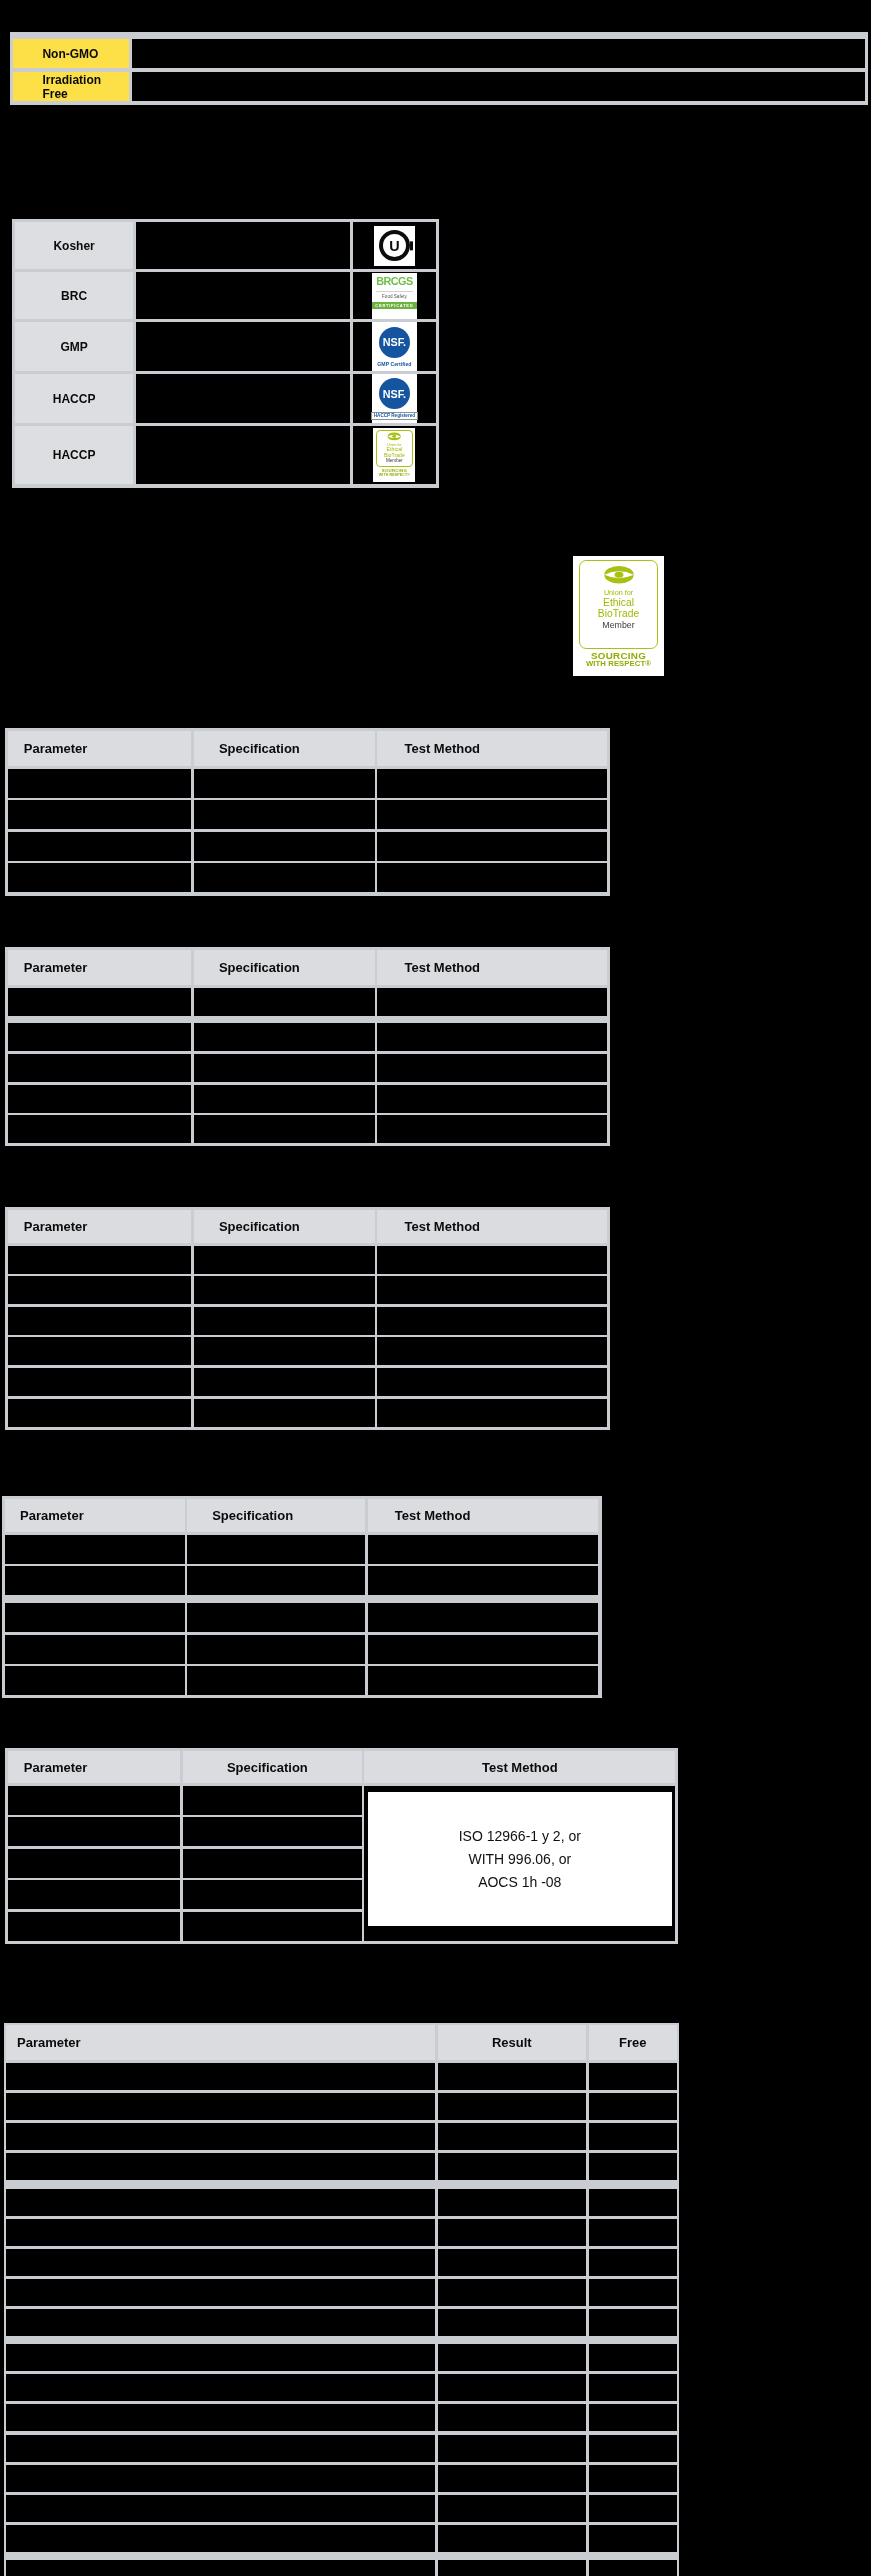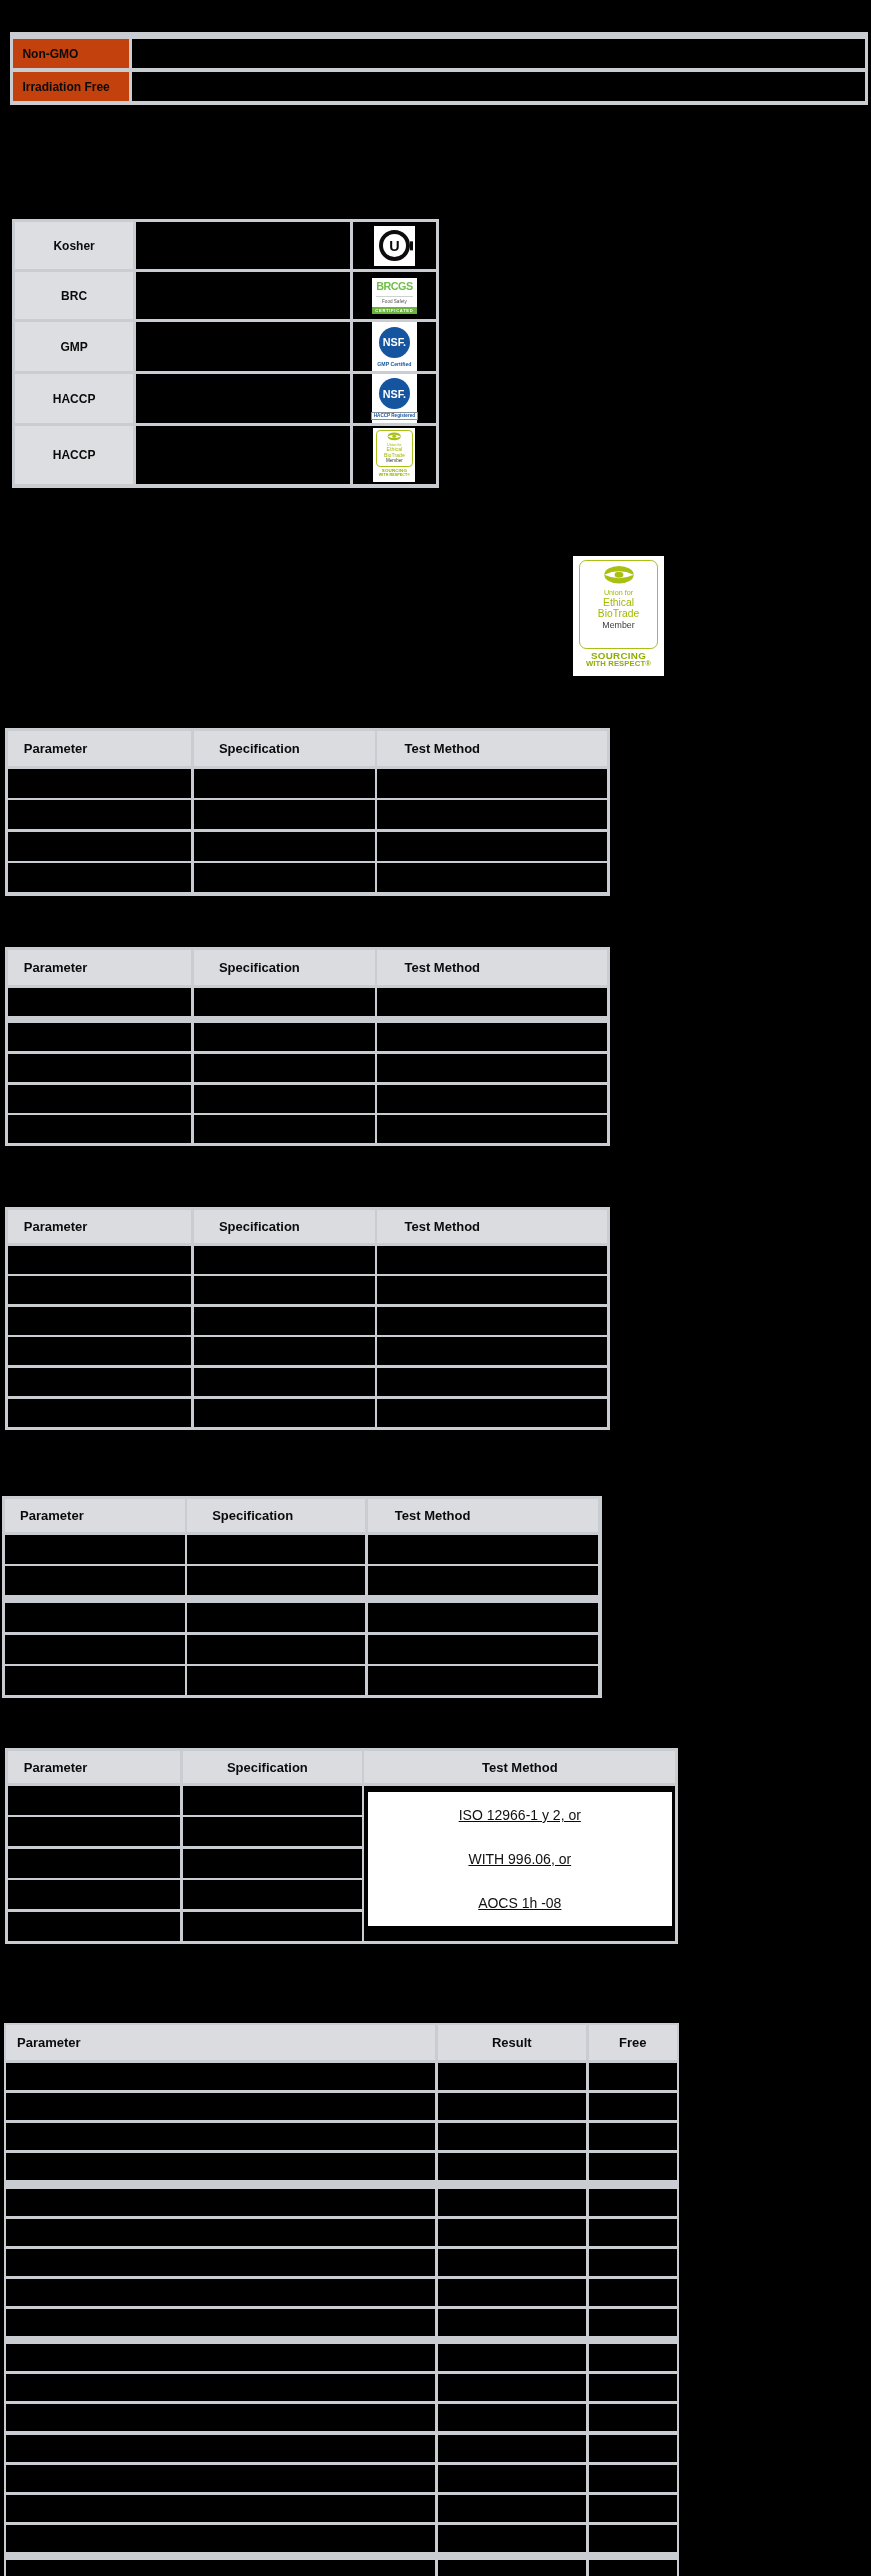--- a/index.html
+++ b/index.html
@@ -8,37 +8,37 @@
 
   
   .tbl{position:absolute;background:#c9cdd2;box-sizing:border-box;display:flex;flex-direction:column;}
   .cell{box-sizing:border-box;}
   .black{background:#000;}
 
   
   #t1{left:10.3px;top:32px;width:858px;padding:7.2px 3.1px 4.1px 3.1px;}
   #t1 .r{display:grid;grid-template-columns:116px 1fr;gap:2.6px;height:29px;margin-top:4.1px;}
   #t1 .r:first-child{margin-top:0;}
-  #t1 .lab{background:#c2410c;display:flex;align-items:center;padding-left:9px;font-size:12px;font-weight:700;}
+  #t1 .lab{background:#fde047;display:flex;align-items:center;padding-left:29px;font-size:12px;font-weight:700;}
 
   
   #t2{left:12px;top:219px;width:427px;padding:3.1px;}
   #t2 .r{display:grid;grid-template-columns:118px 1fr 83px;gap:3.1px;min-height:47px;margin-top:3.1px;}
   #t2 .r:first-child{margin-top:0;border-radius:13px;}
   #t2 .r:last-child{min-height:58px;}
   #t2 .lab{background:#dcdee1;display:flex;align-items:center;justify-content:center;font-size:12px;font-weight:700;}
   #t2 .logocell{background:#000;display:flex;align-items:center;justify-content:center;}
 
   
   .logo-ou{width:41px;height:40px;background:#fff;position:relative;display:flex;align-items:center;justify-content:center;}
   .ou-ring{width:23px;height:23px;border:4.6px solid #0c0c0c;border-radius:50%;display:flex;align-items:center;justify-content:center;
            font-size:14.4px;font-weight:800;color:#0c0c0c;}
   .ou-tick{position:absolute;right:1.5px;top:50%;transform:translateY(-50%);width:3.1px;height:9.3px;background:#0c0c0c;}
 
-  .logo-brc{width:45px;height:36px;background:#fff;display:flex;flex-direction:column;align-items:center;padding-top:3.6px;box-sizing:border-box;}
+  .logo-brc{width:45px;height:46px;background:#fff;display:flex;flex-direction:column;align-items:center;padding-top:3.6px;box-sizing:border-box;}
   .brc-brand{font-size:10.8px;font-weight:800;color:#6fbe4a;letter-spacing:-0.5px;line-height:1;}
   .brc-line{font-size:4.6px;color:#555;margin-top:3.6px;border-top:0.5px solid #cfd3cf;width:37px;text-align:center;padding-top:2.6px;}
   .brc-badge{margin-top:3.1px;background:#6db33f;color:#fff;font-size:4.1px;font-weight:700;letter-spacing:0.7px;padding:1px 3.6px;}
 
   .logo-nsf{width:45px;height:49px;background:#fff;display:flex;flex-direction:column;align-items:center;justify-content:center;box-sizing:border-box;}
   .nsf-circle{width:31px;height:31px;border-radius:50%;background:#15549e;color:#fff;font-weight:800;font-size:10.8px;
               display:flex;align-items:center;justify-content:center;}
   .nsf-line{margin-top:2.6px;color:#15549e;font-size:5.2px;font-weight:700;white-space:nowrap;}
   .nsf-line.boxed{border:0.5px solid #8a8f96;font-size:4.6px;padding:0.5px 1.5px;}
 
@@ -85,21 +85,21 @@
 
   
   #t7{left:5.2px;top:1748px;width:673px;padding:3.1px;}
   #t7 .hd{display:grid;grid-template-columns:172px 179px 1fr;gap:2.6px;height:32px;}
   #t7 .hc{background:#dadce0;display:flex;align-items:center;font-size:13px;font-weight:700;}
   #t7 .hc.c3{justify-content:center;}
   #t7 .hc.c2{padding-left:44px;}
   #t7 .body{display:grid;grid-template-columns:172px 179px 1fr;gap:2.6px;grid-auto-rows:29px;margin-top:2.6px;}
   #t7 .merged{grid-area:1/3/6/4;background:#000;position:relative;}
   #t7 .white{position:absolute;left:3.1px;right:3.1px;top:6.7px;bottom:15.5px;background:#fff;
-             display:flex;flex-direction:column;align-items:center;justify-content:center;gap:28px;text-decoration:underline;}
+             display:flex;flex-direction:column;align-items:center;justify-content:center;gap:7px;}
   #t7 .white div{font-size:14px;color:#111;}
 
   
   .res .hd{display:grid;gap:3.1px;}
   .res .hc{background:#dadce0;display:flex;align-items:center;font-size:13px;font-weight:700;}
   .res .hc.center{justify-content:center;text-align:right;}
   .res .r{display:grid;gap:3.1px;margin-top:3.1px;}
 
   #t8{left:3.6px;top:2023px;width:675px;padding:2.1px 2.1px 3.1px 2.1px;}
   #t8 .hd,#t8 .r{grid-template-columns:429px 148px 1fr;}

